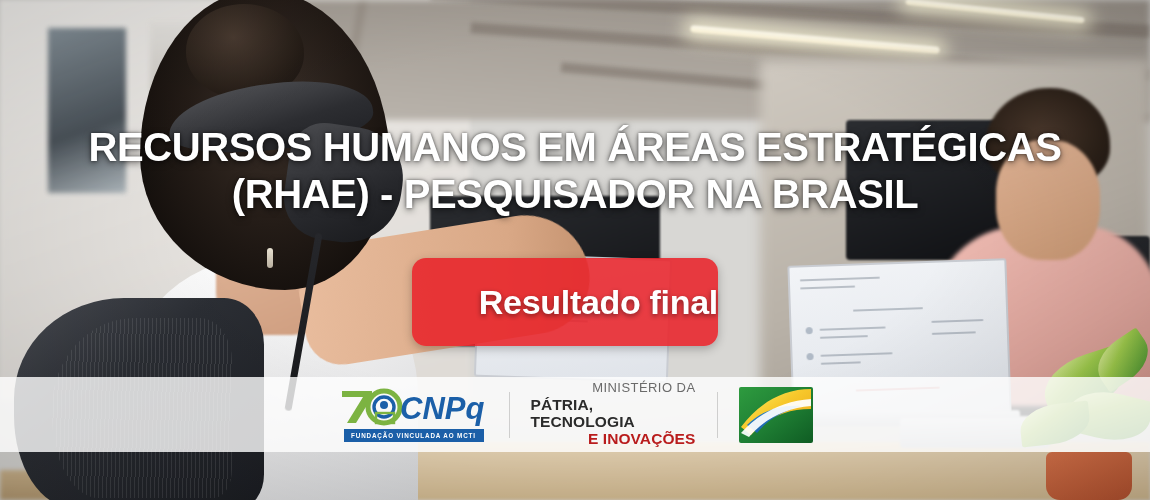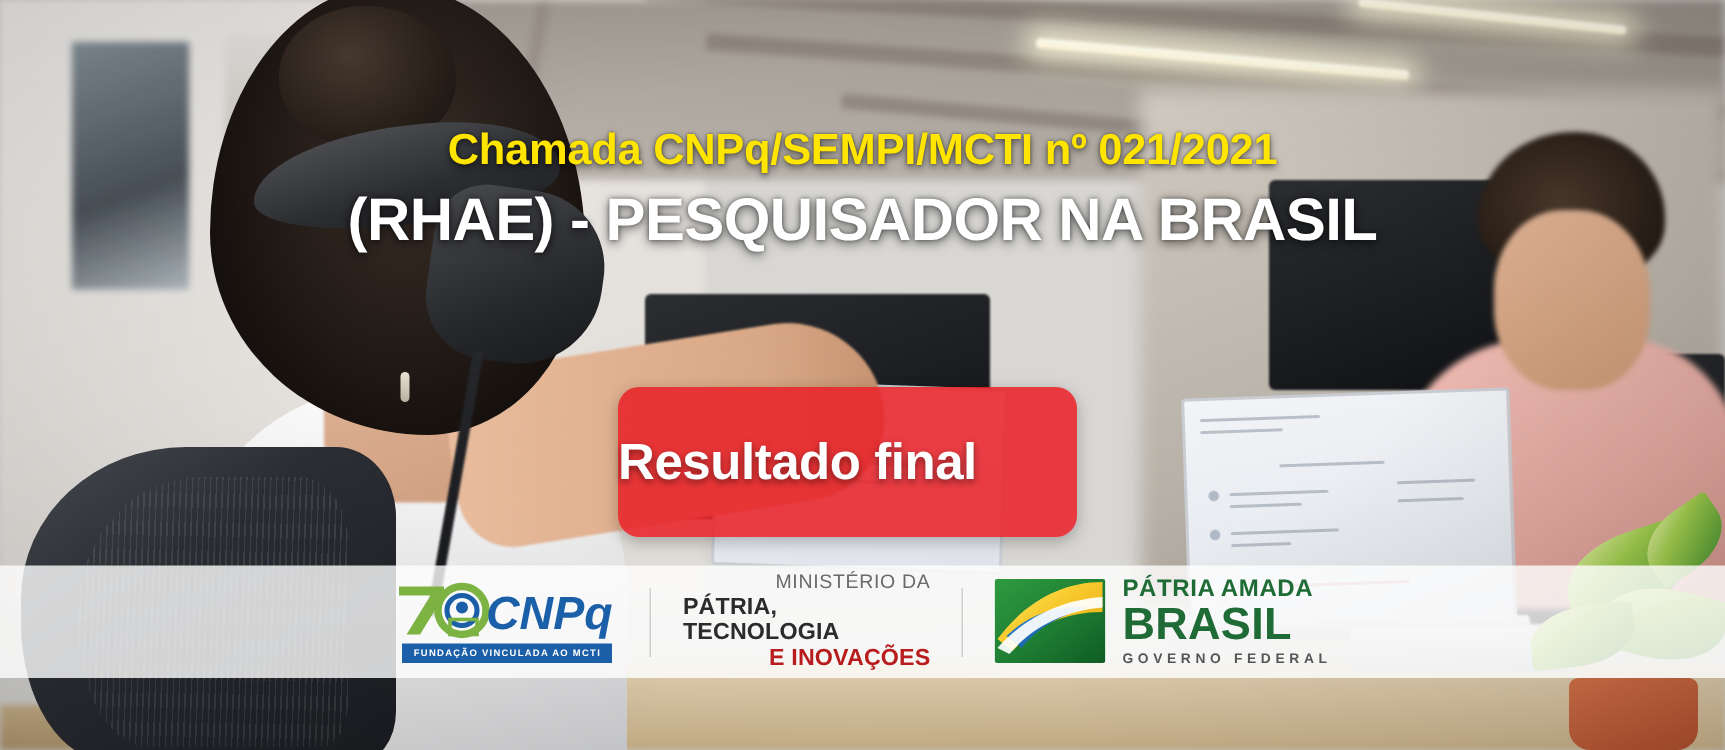--- a/index.html
+++ b/index.html
@@ -176,24 +176,24 @@
   }
   .headline{
     position:absolute;left:0;right:0;top:124px;text-align:center;
     color:#ffffff;font-size:40px;font-weight:bold;line-height:47px;
     letter-spacing:-.4px;
     text-shadow:0 2px 7px rgba(0,0,0,.55), 0 0 3px rgba(0,0,0,.5);
   }
   .headline .l2{display:block;}
 
   .cta{
-    position:absolute;left:412px;top:258px;width:306px;height:100px;
+    position:absolute;left:412px;top:258px;width:306px;height:88px;
     background:rgba(232,35,42,.88);
     border-radius:14px;
-    display:flex;align-items:center;justify-content:flex-start;
+    display:flex;align-items:center;justify-content:flex-end;
     box-shadow:0 3px 10px rgba(0,0,0,.25);
     cursor:pointer;
   }
   .cta-label{
     color:#ffffff;font-size:34px;font-weight:bold;letter-spacing:-.3px;
     text-shadow:0 2px 5px rgba(0,0,0,.45);
   }
 
   
   .footer{
@@ -307,23 +307,23 @@
     <div class="vr-cable"></div>
 
     <div class="chair"></div>
     <div class="chair-mesh"></div>
 
     <div class="vignette"></div>
   </div>
 
   <div class="overlay">
 
-    <div class="kicker">Chamada CNPq/SEMPI/MCTI nº 021/2021</div>
 
     <div class="headline">
+      <span class="l2">RECURSOS HUMANOS EM ÁREAS ESTRATÉGICAS</span>
       <span class="l2">(RHAE) - PESQUISADOR NA BRASIL</span>
     </div>
 
     <div class="cta">
       <span class="cta-label">Resultado final</span>
     </div>
   </div>
 
   <div class="footer">
 
@@ -372,21 +372,16 @@
               <stop offset="0%" stop-color="#2E8FD6"></stop>
               <stop offset="100%" stop-color="#104A8F"></stop>
             </linearGradient>
           </defs>
           <rect width="74" height="56" fill="url(#gGreen)"></rect>
           <path d="M2 40 C20 16 44 2 72 2 L72 22 C46 22 26 32 12 48 Z" fill="url(#gYellow)"></path>
           <path d="M8 38 C22 24 42 17 62 19 C44 24 28 33 18 46 Z" fill="url(#gBlue)"></path>
           <path d="M2 46 C18 28 42 14 72 12 L72 19 C46 21 24 33 10 50 Z" fill="#ffffff" opacity=".92"></path>
         </svg>
       </div>
-      <div class="brasil-txt">
-        <div class="br-1">PÁTRIA AMADA</div>
-        <div class="br-2">BRASIL</div>
-        <div class="br-3">GOVERNO FEDERAL</div>
-      </div>
     </div>
 
   </div>
 </div>
 
 </body></html>

